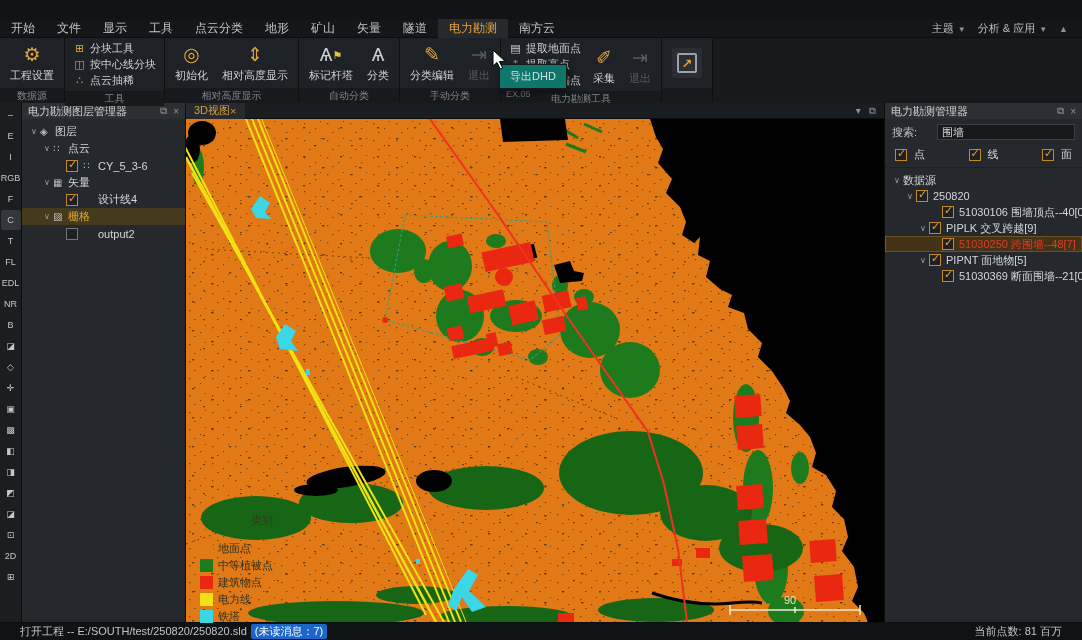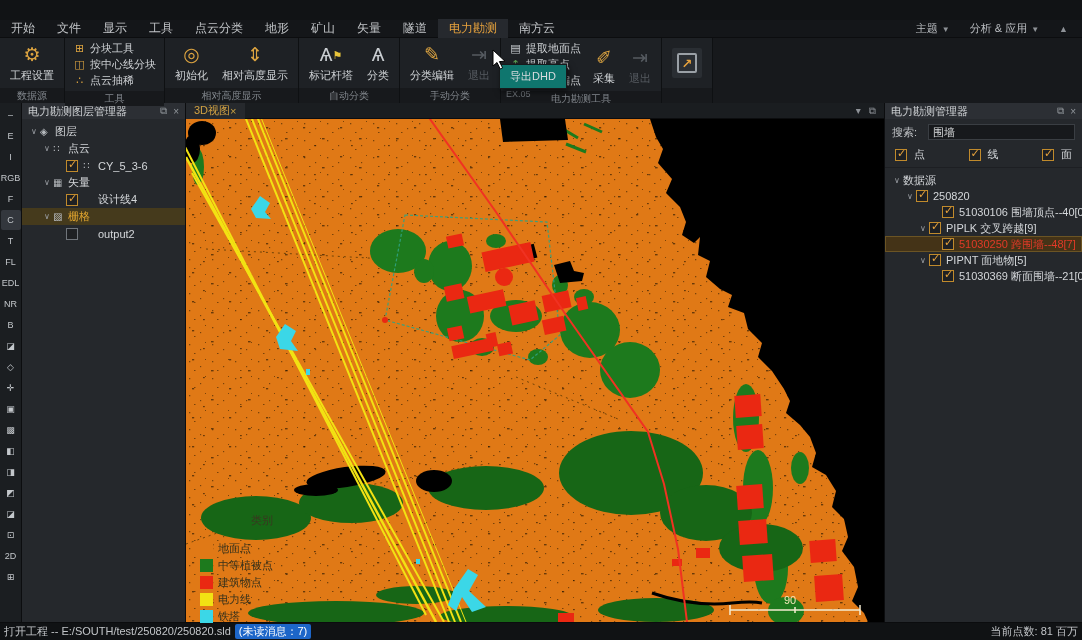--- a/index.html
+++ b/index.html
@@ -5,21 +5,21 @@
   * { margin:0; padding:0; box-sizing:border-box; }
   html,body { width:1082px; height:640px; overflow:hidden; background:#141619;
     font-family:"Liberation Sans","DejaVu Sans",sans-serif; color:#c8cbce; }
   .app { position:relative; width:1082px; height:640px; display:flex; flex-direction:column; }
 
   
   .titlebar { height:20px; background:#111315; }
   .menubar { height:18px; background:#141619; display:flex; align-items:center; font-size:12px; border-bottom:1px solid #0c0d0f; }
   .mitem { padding:1px 11px; color:#c2c5c8; cursor:default; white-space:nowrap; }
   .mitem.active { color:#e8a33d; background:#26292e; }
-  .menubar-right { margin-left:auto; display:flex; align-items:center; gap:20px; padding-right:14px; font-size:11px; color:#b9bcc0; }
+  .menubar-right { margin-left:auto; display:flex; align-items:center; gap:12px; padding-right:14px; font-size:11px; color:#b9bcc0; }
   .dd-caret { font-size:8px; color:#8e9297; margin-left:4px; }
   .collapse-caret { font-size:9px; color:#8e9297; }
 
   
   .ribbon { height:65px; background:#17191c; display:flex; align-items:stretch; position:relative; }
   .rgroup { display:flex; flex-direction:column; border-right:1px solid #0e1012; }
   .rbuttons { flex:1; display:flex; align-items:stretch; background:#1e2125; padding:2px 4px; gap:2px; }
   .glabel { height:15px; font-size:10px; color:#82878d; text-align:center; line-height:15px; background:#17191c; white-space:nowrap; padding:0 6px; }
   .rbtn { display:flex; flex-direction:column; align-items:center; justify-content:flex-end; padding:2px 6px 3px; font-size:11px; color:#ced1d4; white-space:nowrap; cursor:default; }
   .rbtn .ric { font-size:19px; line-height:24px; height:26px; display:flex; align-items:center; color:#c9cdd1; }
@@ -59,21 +59,21 @@
   .cb.hascb { display:inline-block; }
   .cb.checked { border-color:#c08a2c; }
   .cb.checked::before { content:"✓"; position:absolute; left:1px; top:-3px; color:#e8a33d; font-size:11px; font-weight:bold; }
   .ticon { width:15px; flex:none; color:#b6babe; font-size:10px; }
   .tlabel { color:#d4d7da; }
   .leftpanel .trow.selected { background:#453a1c; }
   .leftpanel .trow.selected .tlabel { color:#e0a42e; }
   .rightpanel .trow.selected { background:#443317; box-shadow:inset 0 0 0 1px #6b5424; }
   .rightpanel .trow.selected .tlabel { color:#e23a28; }
 
-  .searchrow { display:flex; align-items:center; gap:11px; padding:5px 7px 3px; font-size:11px; color:#c0c3c6; flex:none; }
+  .searchrow { display:flex; align-items:center; gap:20px; padding:5px 7px 3px; font-size:11px; color:#c0c3c6; flex:none; }
   .searchbox { flex:1; height:16px; background:#17191c; border:1px solid #3a3e43; color:#d8dadc; font-size:11px; padding:0 4px; line-height:14px; }
   .filterrow { display:flex; align-items:center; padding:4px 10px 5px; font-size:11px; flex:none; justify-content:space-between; border-bottom:1px solid #1d1f23; }
   .filteritem { display:flex; align-items:center; }
   .filteritem .cb { display:inline-block; }
   .filteritem span.flabel { color:#d4d7da; margin-left:2px; }
 
   
   .viewport { flex:1; position:relative; background:#17191c; min-width:0; }
   .tabbar { height:16px; background:#1a1d20; display:flex; align-items:center; border-bottom:1px solid #0c0d0f; }
   .tab { height:16px; display:flex; align-items:center; gap:0; background:#26292d; padding:0 8px; font-size:11px; color:#d2a243; }
@@ -81,21 +81,21 @@
   .tabbar-icons { margin-left:auto; display:flex; gap:8px; padding-right:8px; color:#8e9297; font-size:10px; }
   .scene { position:absolute; left:0; right:0; top:16px; bottom:0; }
   .scene svg { width:100%; height:100%; display:block; }
 
   .legend { position:absolute; left:14px; top:394px; font-size:11px; color:#33301c; z-index:5;text-align:right; }
   .legend .ltitle { margin-bottom:12px; color:#3a3620; }
   .lrow { display:flex; align-items:center; height:17px; }
   .lswatch { width:13px; height:13px; margin-right:5px; flex:none; }
 
   
-  .statusbar { height:18px; background:#101214; border-top:1px solid #0b0c0e; display:flex; align-items:center; font-size:11px; color:#c2c5c8; padding:0 4px; flex:none; }
+  .statusbar { height:18px; background:#101214; border-top:1px solid #0b0c0e; display:flex; align-items:center; font-size:11px; color:#c2c5c8; padding:0 20px; flex:none; }
   .badge { background:#1d66c9; color:#fff; border-radius:2px; padding:0 4px; margin-left:4px; font-size:11px; }
   .status-right { margin-left:auto; white-space:nowrap; color:#c2c5c8; padding-right:0px; }
 </style>
 </head>
 <body>
 
 <div class="app">
 
   <div class="titlebar"></div>
 

